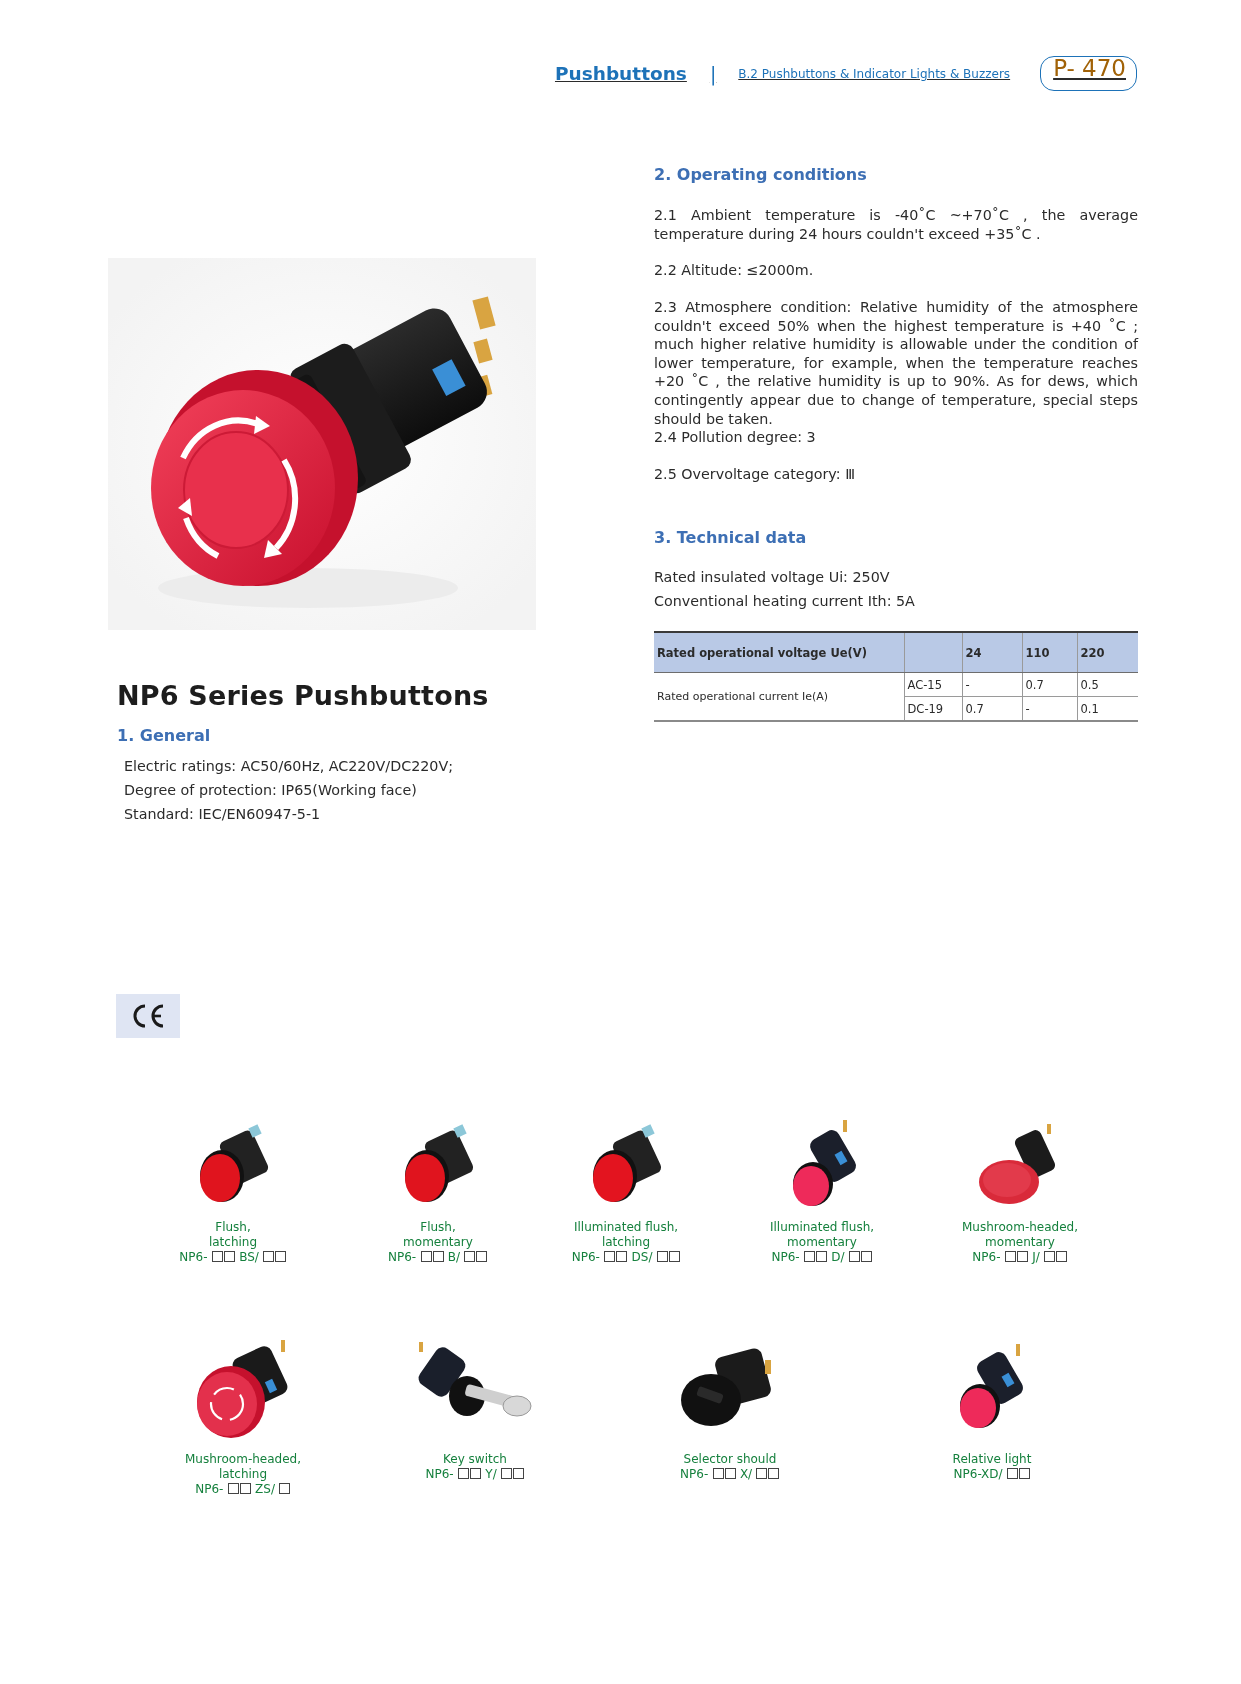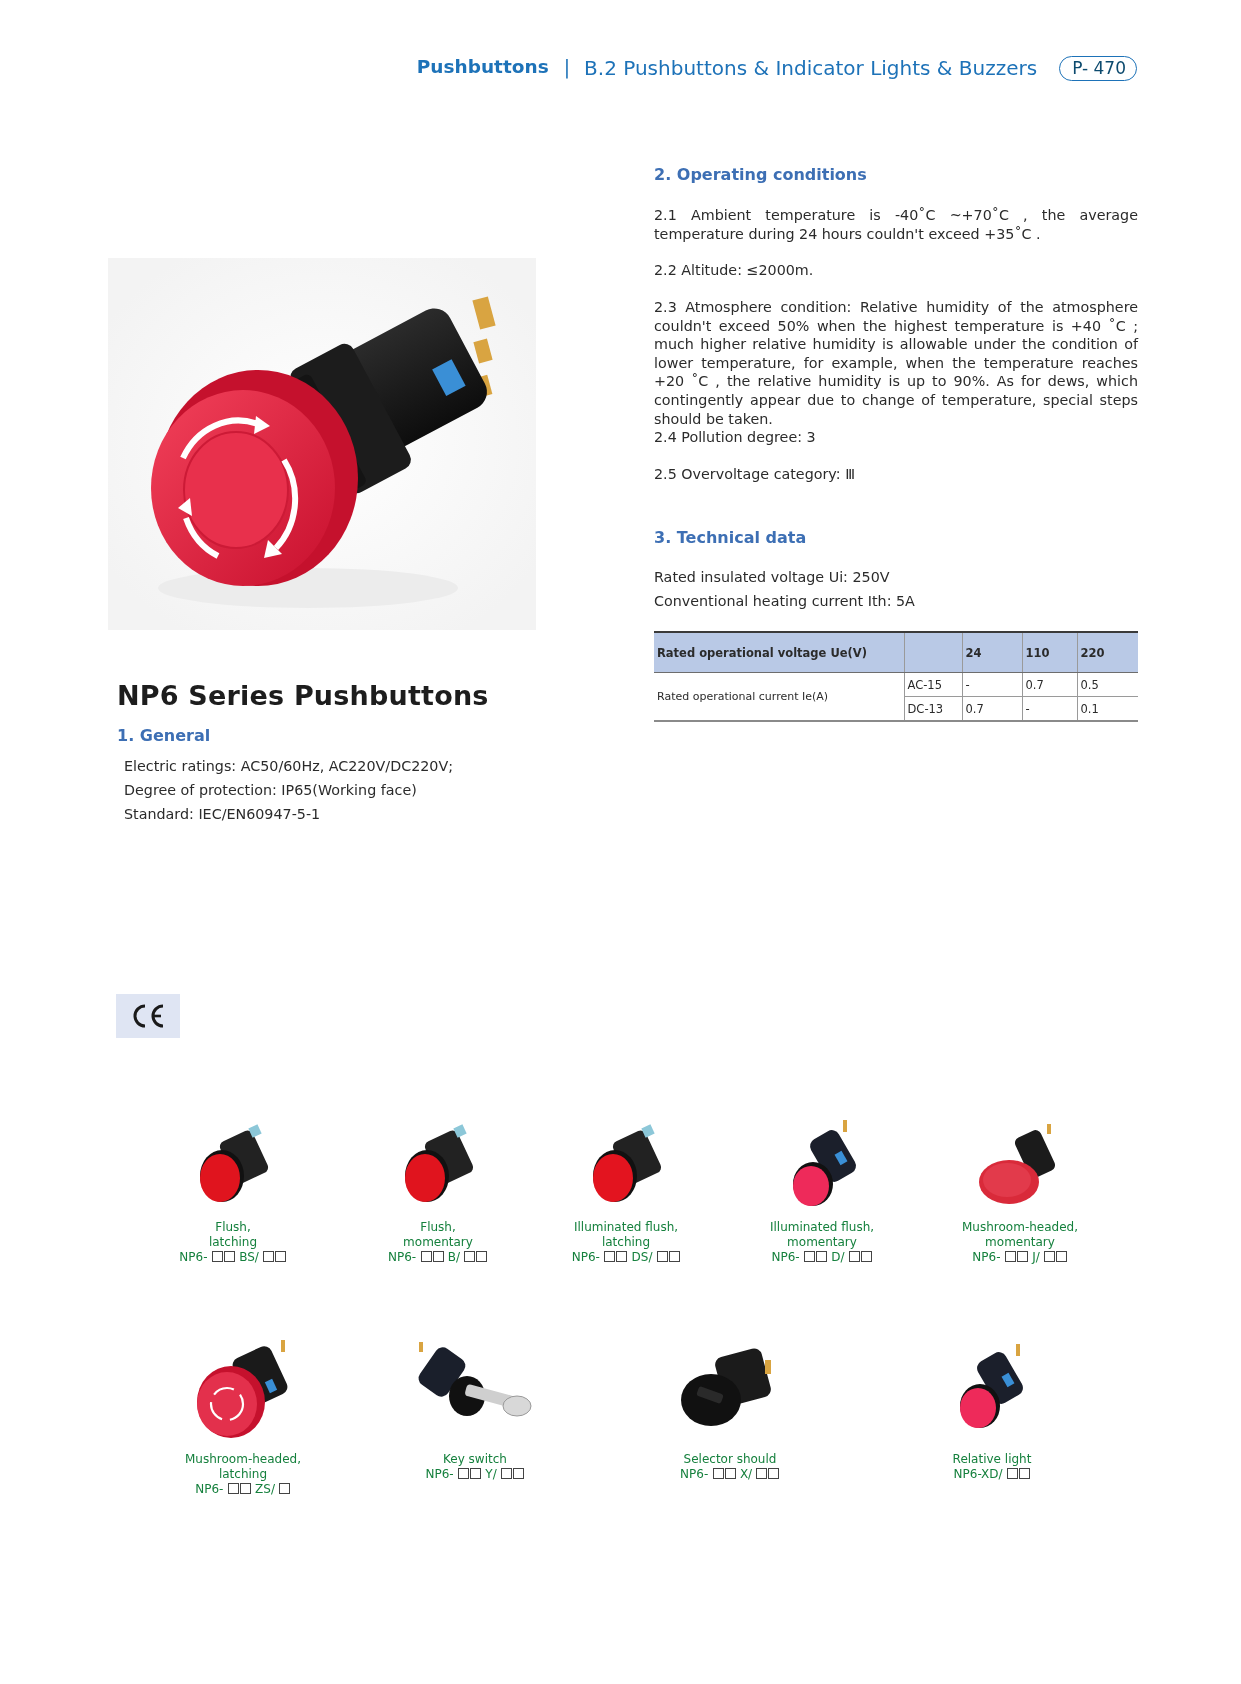--- a/index.html
+++ b/index.html
@@ -1,26 +1,26 @@
 <!DOCTYPE html>
 <html><head>
 <meta charset="utf-8">
 <style>
   html, body { margin:0; padding:0; background:#ffffff; }
   body { width:1241px; height:1684px; position:relative; overflow:hidden;
          font-family:"DejaVu Sans", sans-serif; color:#2b2b2b; }
   .abs { position:absolute; }
 
   
-  .header { top:56px; right:104px; display:flex; align-items:flex-start; gap:8px; white-space:nowrap; }
+  .header { top:56px; right:104px; display:flex; align-items:center; gap:16px; white-space:nowrap;text-decoration:underline; }
   .hdr-section { color:#1d72b8; font-weight:bold; font-size:18.5px; }
   .hdr-sep { color:#1d72b8; font-size:19px; margin:0 6px 0 7px; }
-  .hdr-chapter { color:#1d72b8; font-size:20px; }
-  .hdr-page { margin-left:14px; border:1.5px solid #1d72b8; color:#0c4a6e; border-radius:14px;
-              padding:1px 10px 2px 12px; font-size:17px; line-height:20px; }
+  .hdr-chapter { color:#1d72b8; font-size:12px; }
+  .hdr-page { margin-left:14px; border:1.5px solid #1d72b8; color:#a16207; border-radius:14px;
+              padding:1px 10px 12px 12px; font-size:23px; line-height:20px; }
 
   
   .rcol { left:654px; width:484px; }
   .sec-title { color:#3d6fb4; font-weight:bold; font-size:16px; }
   .para { font-size:14.3px; line-height:18.6px; text-align:justify; color:#2b2b2b; }
   .line { font-size:14.3px; line-height:24px; color:#2b2b2b; }
 
   
   table.tech { border-collapse:collapse; width:484px; font-size:11.5px; color:#2b2b2b; }
   table.tech th { background:#b9c9e6; text-align:left; font-weight:bold; padding:11px 3px;
@@ -128,21 +128,21 @@
       <th class="vl">220</th>
     </tr>
     <tr>
       <td class="cat" rowspan="2">Rated operational current Ie(A)</td>
       <td class="vl">AC-15</td>
       <td class="vl">-</td>
       <td class="vl">0.7</td>
       <td class="vl">0.5</td>
     </tr>
     <tr>
-      <td class="vl">DC-13</td>
+      <td class="vl">DC-19</td>
       <td class="vl">0.7</td>
       <td class="vl">-</td>
       <td class="vl">0.1</td>
     </tr>
   </tbody>
     </table>
 </div>
 
 <div class="abs title">NP6 Series Pushbuttons</div>
 <div class="abs sec-title gen-title">1. General</div>

